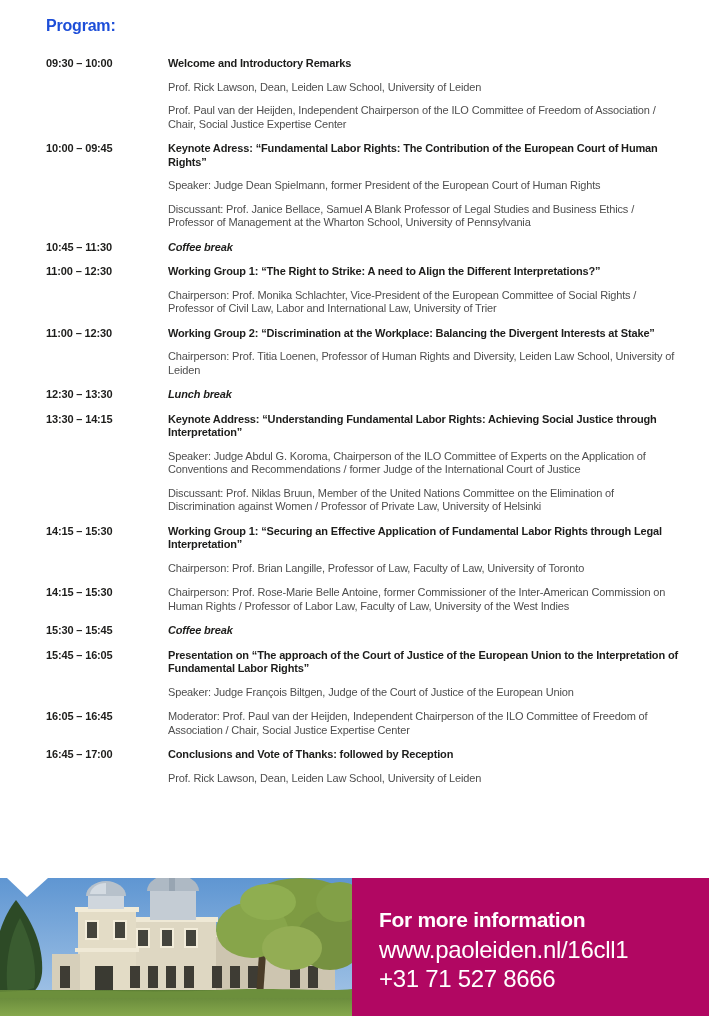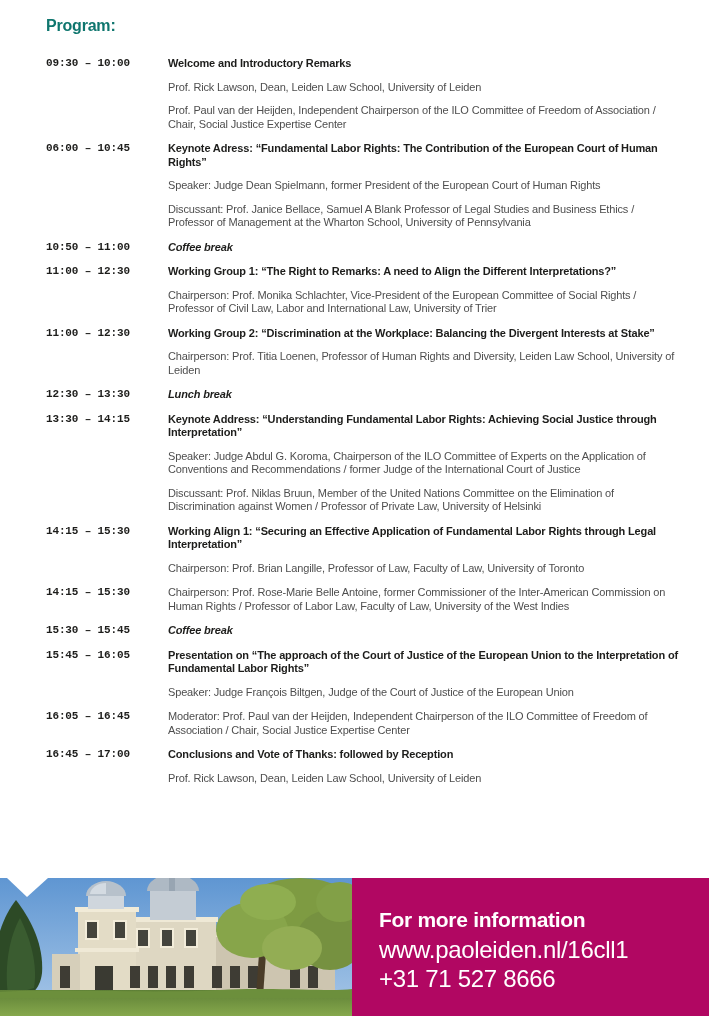--- a/index.html
+++ b/index.html
@@ -7,27 +7,27 @@
   body { font-family:"Liberation Sans", sans-serif; }
   .page {
     position:relative; width:709px; height:1016px;
     background:#ffffff; overflow:hidden; margin:0 auto;
   }
   .content {
     position:absolute; left:46px; top:16px; width:634px;
   }
   .page-title {
     font-size:16px; line-height:20px; font-weight:bold;
-    color:#0f766e; letter-spacing:-0.2px; margin-bottom:21px;
+    color:#1d4ed8; letter-spacing:-0.2px; margin-bottom:21px;
   }
   .schedule { width:634px; }
   .row { display:flex; margin-bottom:1px; }
   .time {
     flex:none; width:122px; font-size:11px; line-height:13.5px;
-    font-weight:bold; color:#1d1d1b; letter-spacing:-0.15px;font-family:Liberation Mono, monospace;
+    font-weight:bold; color:#1d1d1b; letter-spacing:-0.15px;
   }
   .content-col { flex:none; width:512px; }
   .title {
     font-size:11px; line-height:13.5px; font-weight:bold;
     color:#1d1d1b; letter-spacing:-0.15px; margin-bottom:10px;
   }
   .title.break { font-style:italic; }
   .detail {
     font-size:11px; line-height:13.5px; font-weight:normal;
     color:#4e4e4e; letter-spacing:-0.15px; margin-bottom:10px;
@@ -66,42 +66,42 @@
       <div class="content-col">
         <p class="title">Welcome and Introductory Remarks</p>
         <div>
               <p class="detail">Prof. Rick Lawson, Dean, Leiden Law School, University of Leiden</p>
               <p class="detail">Prof. Paul van der Heijden, Independent Chairperson of the ILO Committee of Freedom of Association / Chair, Social Justice Expertise Center</p>
             </div>
       </div>
     </div>
 
     <div class="row">
-      <div class="time">06:00 – 10:45</div>
+      <div class="time">10:00 – 09:45</div>
       <div class="content-col">
         <p class="title">Keynote Adress: “Fundamental Labor Rights: The Contribution of the European Court of Human Rights”</p>
         <div>
               <p class="detail">Speaker: Judge Dean Spielmann, former President of the European Court of Human Rights</p>
               <p class="detail">Discussant: Prof. Janice Bellace, Samuel A Blank Professor of Legal Studies and Business Ethics / Professor of Management at the Wharton School, University of Pennsylvania</p>
             </div>
       </div>
     </div>
 
     <div class="row">
-      <div class="time">10:50 – 11:00</div>
+      <div class="time">10:45 – 11:30</div>
       <div class="content-col">
         <p class="title break">Coffee break</p>
         <div></div>
       </div>
     </div>
 
     <div class="row">
       <div class="time">11:00 – 12:30</div>
       <div class="content-col">
-        <p class="title">Working Group 1: “The Right to Remarks: A need to Align the Different Interpretations?”</p>
+        <p class="title">Working Group 1: “The Right to Strike: A need to Align the Different Interpretations?”</p>
         <div>
               <p class="detail">Chairperson: Prof. Monika Schlachter, Vice-President of the European Committee of Social Rights / Professor of Civil Law, Labor and International Law, University of Trier</p>
             </div>
       </div>
     </div>
 
     <div class="row">
       <div class="time">11:00 – 12:30</div>
       <div class="content-col">
         <p class="title">Working Group 2: “Discrimination at the Workplace: Balancing the Divergent Interests at Stake”</p>
@@ -126,21 +126,21 @@
         <div>
               <p class="detail">Speaker: Judge Abdul G. Koroma, Chairperson of the ILO Committee of Experts on the Application of Conventions and Recommendations / former Judge of the International Court of Justice</p>
               <p class="detail">Discussant: Prof. Niklas Bruun, Member of the United Nations Committee on the Elimination of Discrimination against Women / Professor of Private Law, University of Helsinki</p>
             </div>
       </div>
     </div>
 
     <div class="row">
       <div class="time">14:15 – 15:30</div>
       <div class="content-col">
-        <p class="title">Working Align 1: “Securing an Effective Application of Fundamental Labor Rights through Legal Interpretation”</p>
+        <p class="title">Working Group 1: “Securing an Effective Application of Fundamental Labor Rights through Legal Interpretation”</p>
         <div>
               <p class="detail">Chairperson: Prof. Brian Langille, Professor of Law, Faculty of Law, University of Toronto</p>
             </div>
       </div>
     </div>
 
     <div class="row">
       <div class="time">14:15 – 15:30</div>
       <div class="content-col">
         <div>

